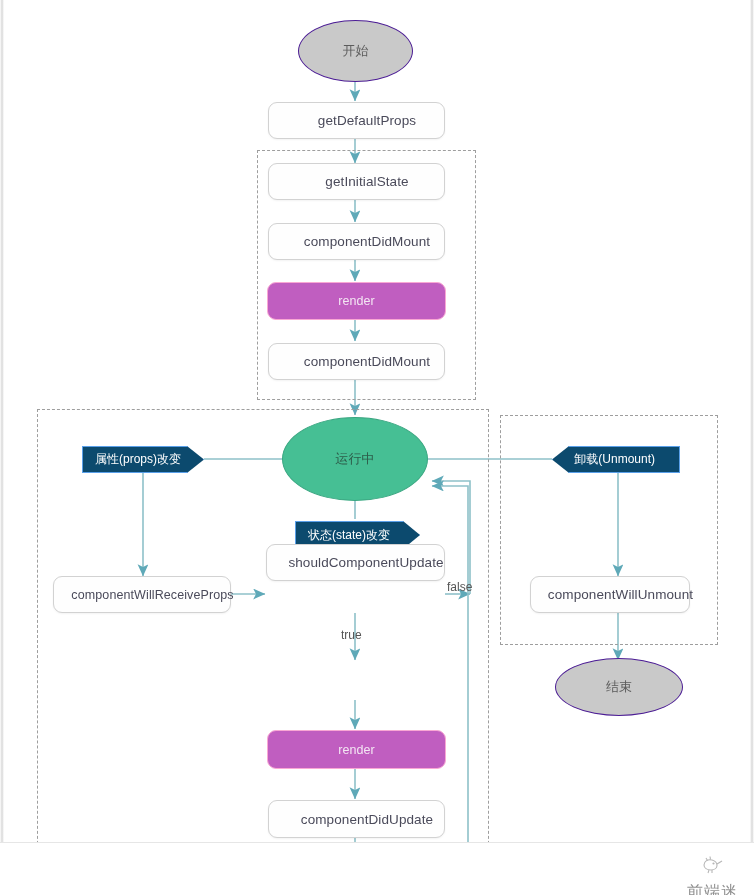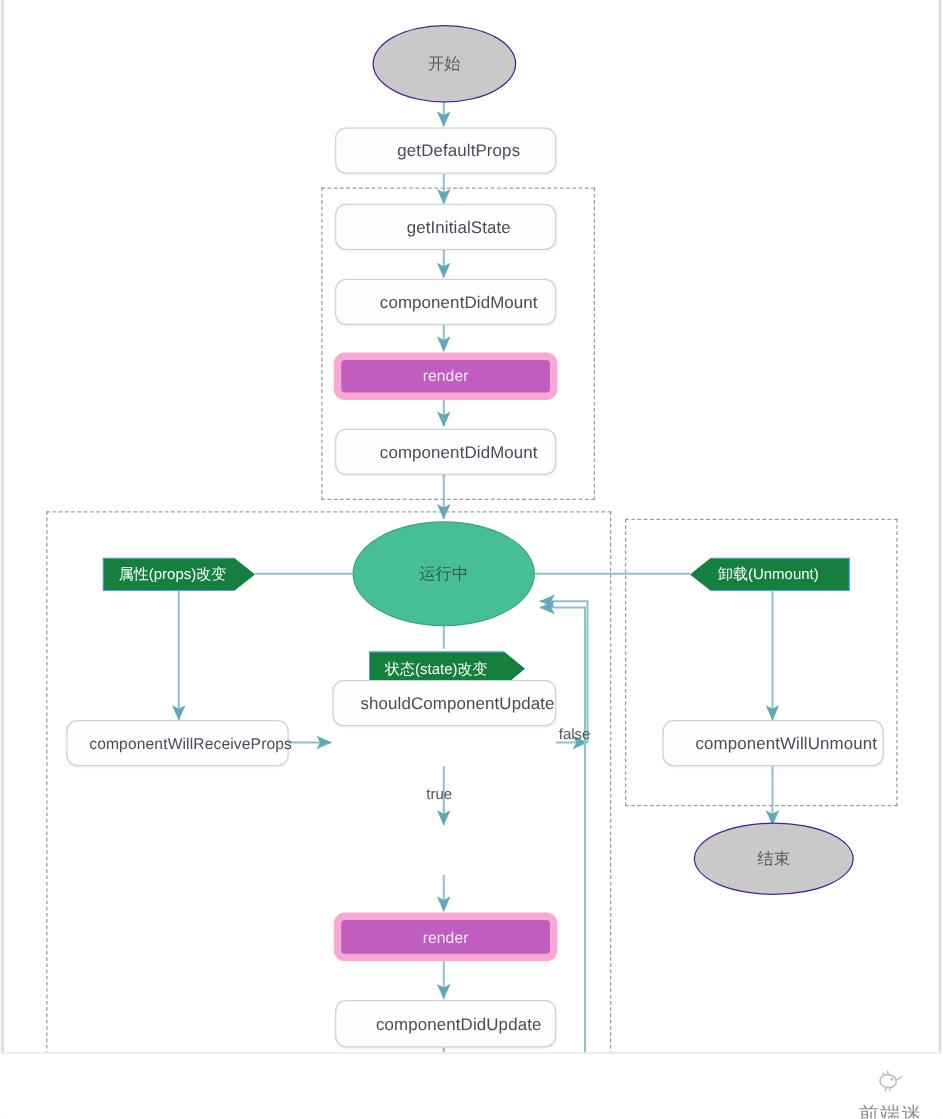--- a/index.html
+++ b/index.html
@@ -48,21 +48,21 @@
   }
   .node-rect {
     background: #fefefe;
     border: 1px solid #d2d2d2;
     border-radius: 9px;
     box-shadow: 0 1px 2px rgba(0,0,0,.05);
     padding-left: 21px;
   }
   .node-render {
     background: #c05ec0;
-    border: 6px solid #f9a8d4;
+    border: 1px solid #f9a8d4;
     border-radius: 9px;
     color: #f3e6f3;
     font-size: 12.5px;
   }
   .node-ellipse-gray {
     background: #c9c9c9;
     border: 1px solid #4c1d95;
     border-radius: 50%;
     color: #5c5c5c;
     font-size: 13px;
@@ -84,21 +84,21 @@
   }
 
   
   .banner {
     position: absolute;
     display: flex;
     align-items: center;
     box-sizing: border-box;
     color: #ffffff;
     font-size: 12px;
-    background: #15803d;
+    background: #0c4a6e;
     border: 1px solid #5aa0ea;
   }
   .banner-right {
     justify-content: flex-start;
     padding-left: 12px;
     clip-path: polygon(0 0, calc(100% - 17px) 0, 100% 50%, calc(100% - 17px) 100%, 0 100%);
   }
   .banner-left {
     justify-content: flex-end;
     padding-right: 24px;
@@ -258,21 +258,21 @@
 
 
   <div class="node node-render" style="left:267px; top:730px; width:179px; height:39px;">
     <span>render</span>
   </div>
 
   <div class="node node-rect" style="left:268px; top:800px; width:177px; height:38px;">
     <span>componentDidUpdate</span>
   </div>
 
-  <div class="node node-rect" style="left:530px; top:576px; width:177px; height:37px;text-align:right;">
+  <div class="node node-rect" style="left:530px; top:576px; width:160px; height:37px;text-align:right;">
     <span>componentWillUnmount</span>
   </div>
 
   <div class="edge-label" style="left:447px; top:580px;">
     <span>false</span>
   </div>
 
   <div class="edge-label" style="left:341px; top:628px;">
     <span>true</span>
   </div>

